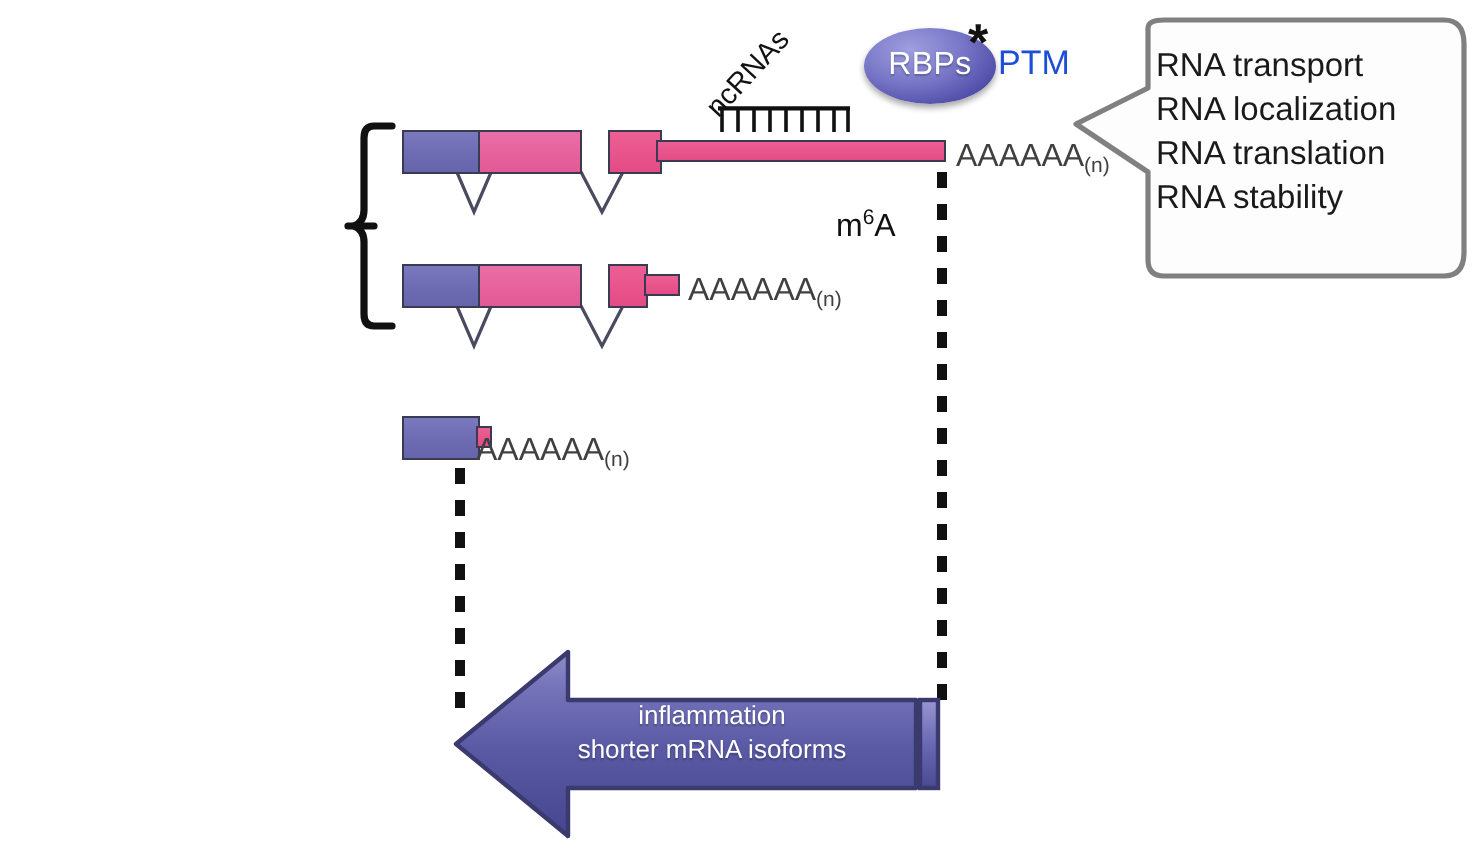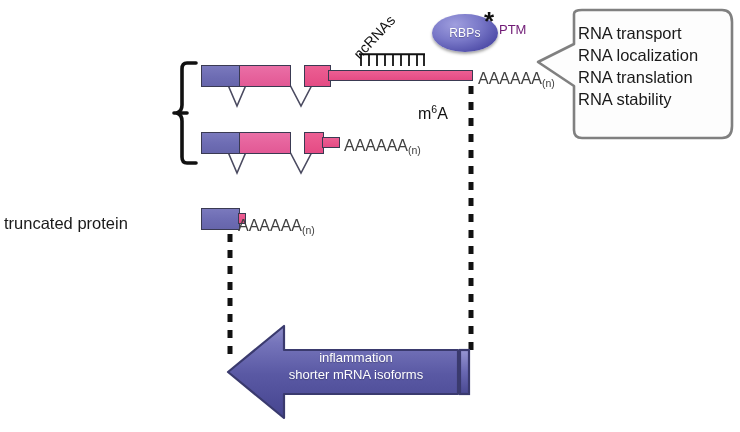--- a/index.html
+++ b/index.html
@@ -50,22 +50,22 @@
     top: -6px;
   }
   .ncrna-label {
     font-size: 14.5px;
     color: #111111;
     white-space: nowrap;
     transform: rotate(-47deg);
     transform-origin: left bottom;
   }
   .ptm-label {
-    font-size: 13px;
-    color: #701a75;
+    font-size: 17px;
+    color: #1d4ed8;
     white-space: nowrap;
   }
   .asterisk {
     font-size: 26px;
     font-weight: bold;
     color: #111111;
     line-height: 1;
   }
 
   
@@ -92,21 +92,21 @@
   .rbps-ellipse {
     border-radius: 50%;
     background: radial-gradient(ellipse at 35% 28%, #9f9ede 0%, #7978c8 42%, #4f4da8 78%, #3c3a92 100%);
     box-shadow: 0 2px 3px rgba(0,0,0,0.35);
     display: flex;
     align-items: center;
     justify-content: center;
   }
   .rbps-text {
     color: #ffffff;
-    font-size: 12px;
+    font-size: 16px;
     letter-spacing: 0.2px;
     text-shadow: 0 1px 1px rgba(0,0,0,0.25);
   }
 
   
   .callout-text {
     color: #1a1a1a;
     font-size: 16.5px;
     line-height: 1.34;
     white-space: pre-line;
@@ -123,21 +123,20 @@
   }
 
   svg { display: block; overflow: visible; }
 </style>
 </head>
 <body>
 
 <div id="figure">
 
 
-  <div class="abs label-left" style="left:4px; top:212px; width:170px; text-align:left;">truncated protein</div>
 
   <div class="abs" style="left:174px; top:60px;">
     <svg width="26" height="106" viewBox="0 0 26 106">
       <path d="M 22 3 L 13 3 Q 8 3 8 9 L 8 45 Q 8 51 3 53 Q 8 55 8 61 L 8 97 Q 8 103 13 103 L 22 103" fill="none" stroke="#111111" stroke-width="3.6" stroke-linecap="round" stroke-linejoin="round"></path>
       <line x1="0" y1="53" x2="13" y2="53" stroke="#111111" stroke-width="3.6" stroke-linecap="round"></line>
     </svg>
   </div>
 
   <div class="abs" style="left:200px; top:60px;">
     <svg width="160" height="50" viewBox="0 0 160 50">

